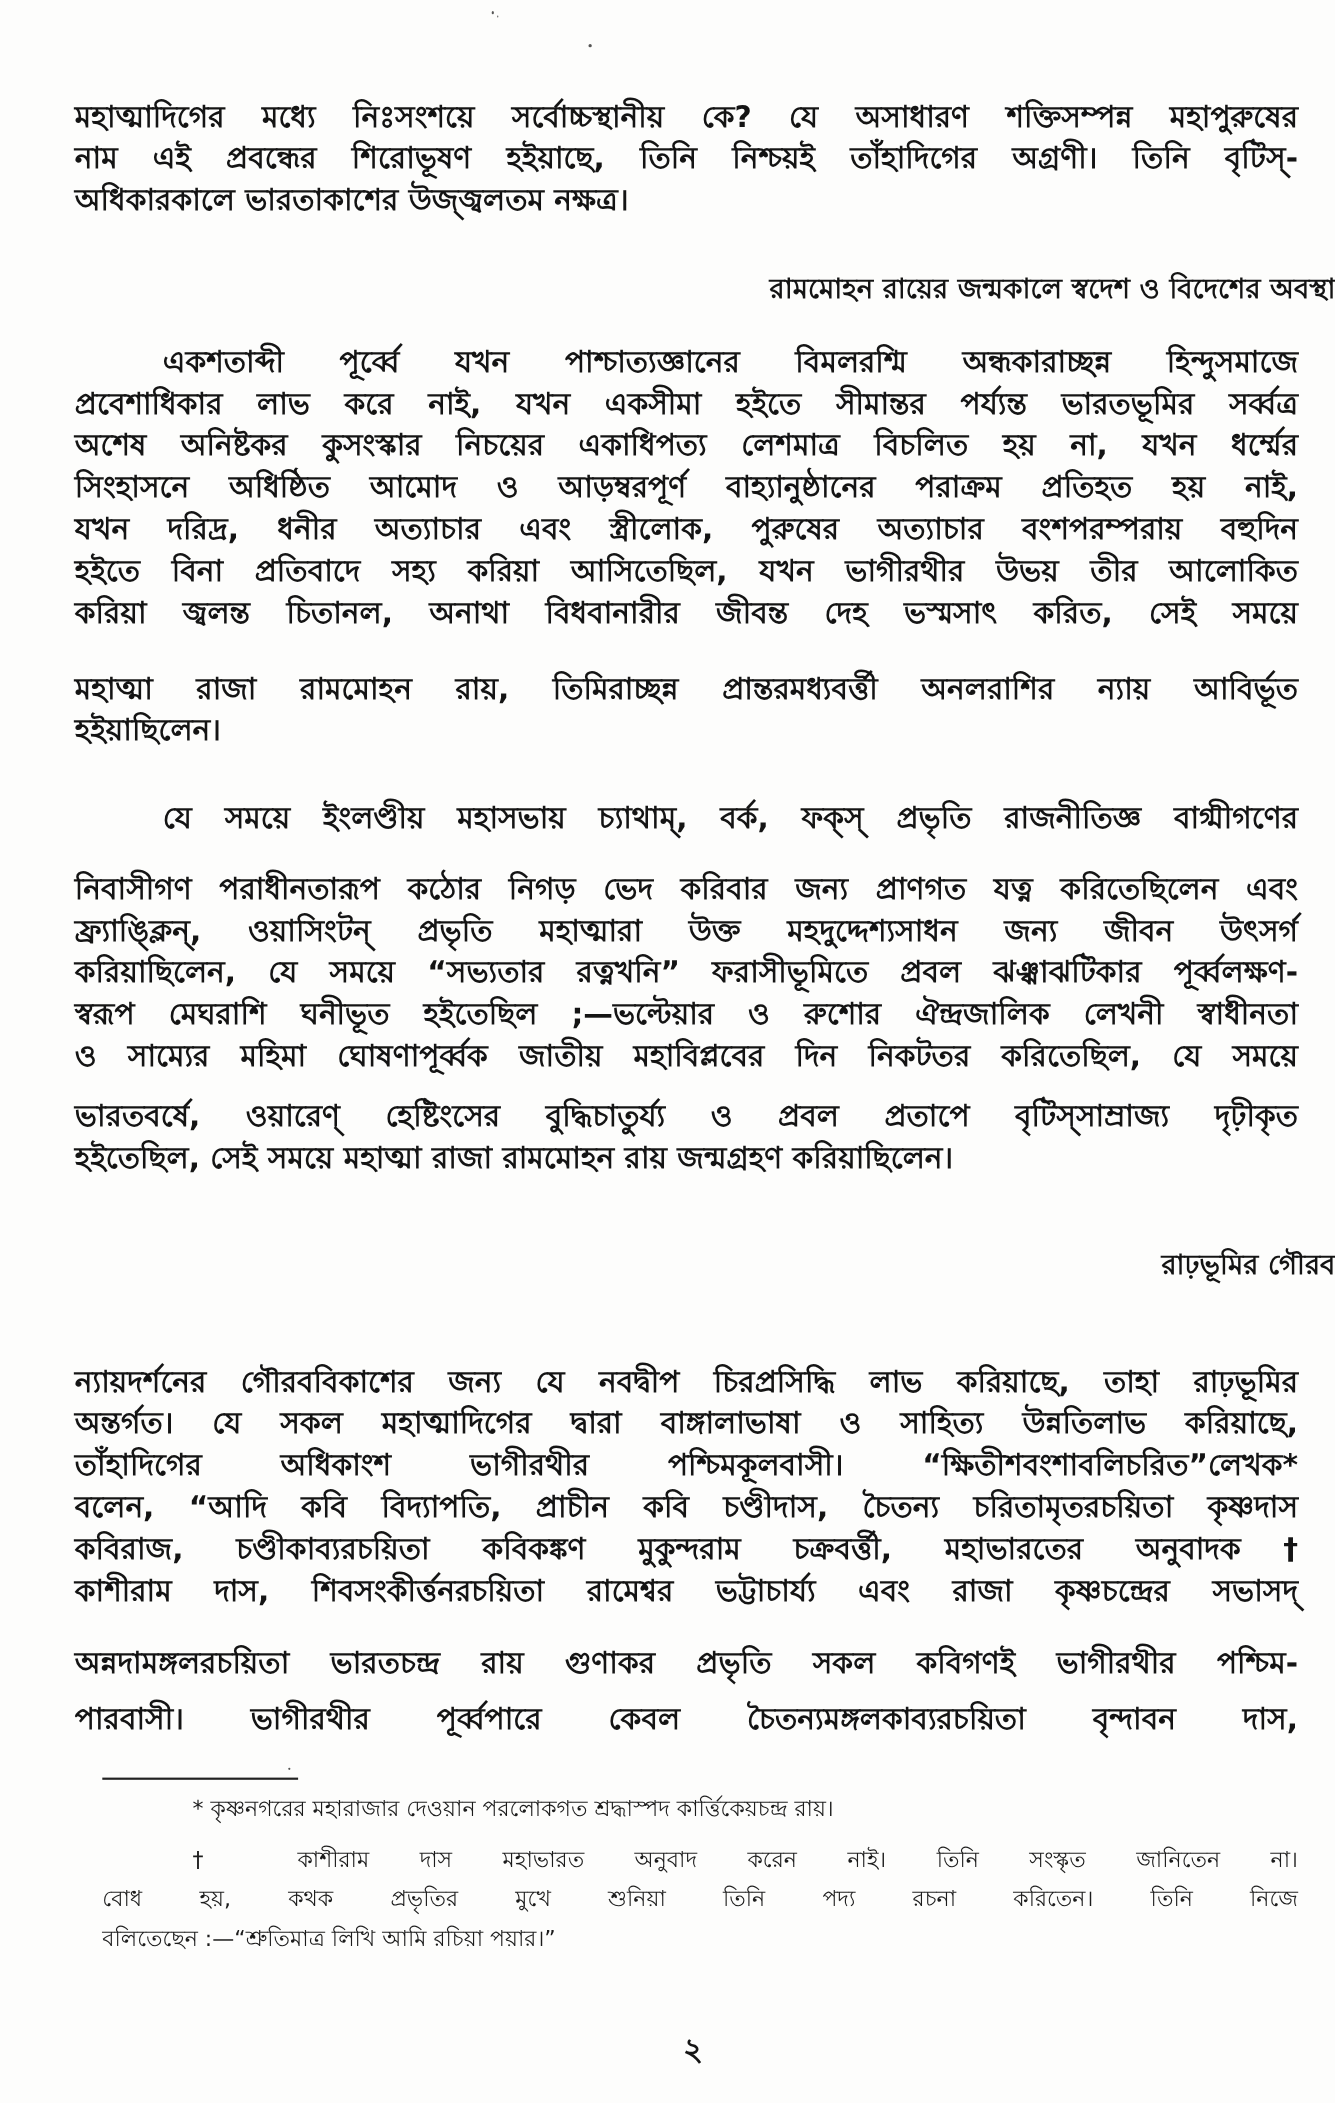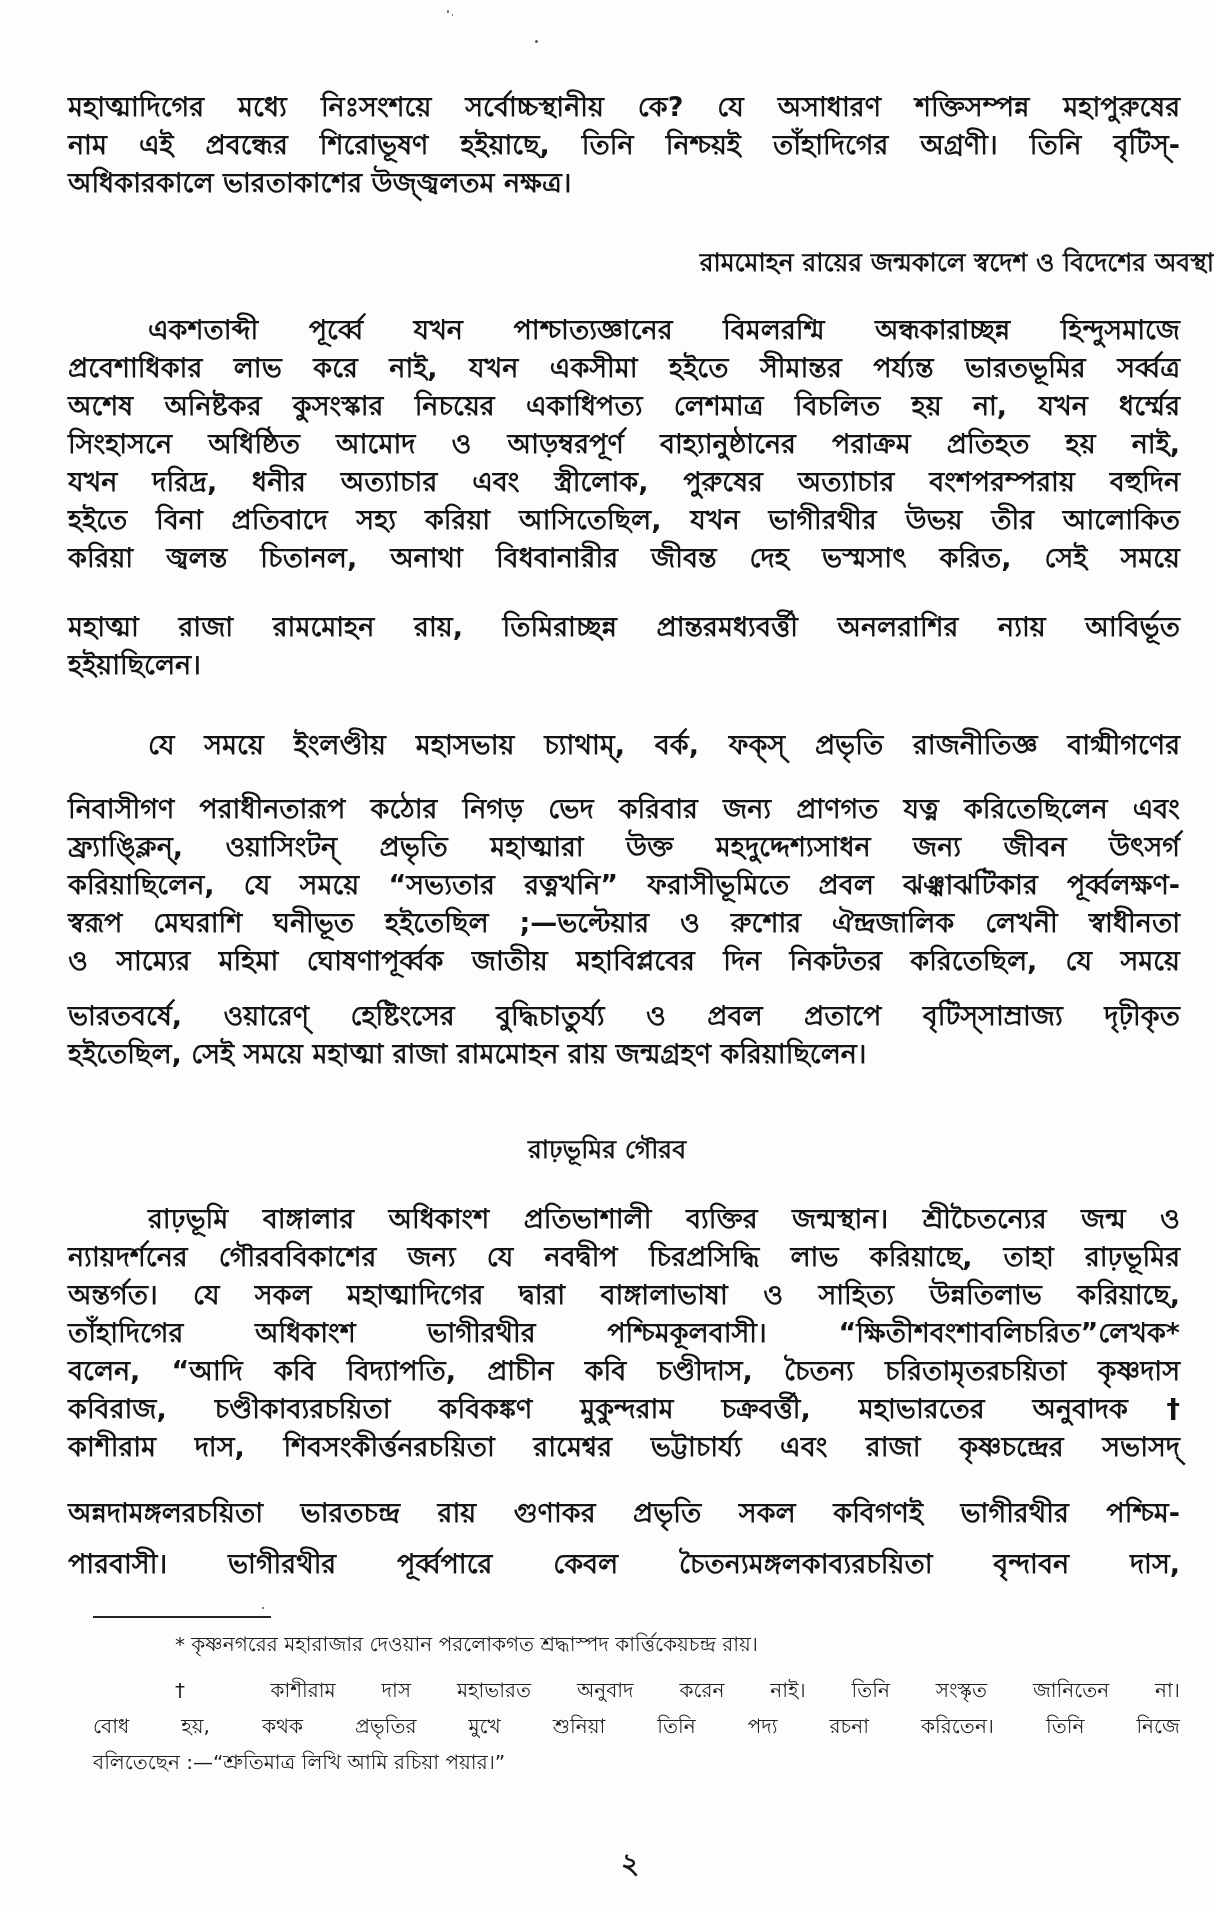--- a/index.html
+++ b/index.html
@@ -62,23 +62,22 @@
 
   <div class="line indent" style="top:703px;margin-top:23px;">যে সময়ে ইংলণ্ডীয় মহাসভায় চ্যাথাম্, বর্ক, ফক্স্ প্রভৃতি রাজনীতিজ্ঞ বাগ্মীগণের</div>
   <div class="line" style="top:790px;">নিবাসীগণ পরাধীনতারূপ কঠোর নিগড় ভেদ করিবার জন্য প্রাণগত যত্ন করিতেছিলেন এবং</div>
   <div class="line" style="top:828px;">ফ্র্যাঙ্ক্লিন্, ওয়াসিংটন্ প্রভৃতি মহাত্মারা উক্ত মহদুদ্দেশ্যসাধন জন্য জীবন উৎসর্গ</div>
   <div class="line" style="top:866px;">করিয়াছিলেন, যে সময়ে “সভ্যতার রত্নখনি” ফরাসীভূমিতে প্রবল ঝঞ্ঝাঝটিকার পূর্ব্বলক্ষণ-</div>
   <div class="line" style="top:904px;">স্বরূপ মেঘরাশি ঘনীভূত হইতেছিল ;—ভল্টেয়ার ও রুশোর ঐন্দ্রজালিক লেখনী স্বাধীনতা</div>
   <div class="line" style="top:942px;">ও সাম্যের মহিমা ঘোষণাপূর্ব্বক জাতীয় মহাবিপ্লবের দিন নিকটতর করিতেছিল, যে সময়ে</div>
   <div class="line" style="top:997px;">ভারতবর্ষে, ওয়ারেণ্ হেষ্টিংসের বুদ্ধিচাতুর্য্য ও প্রবল প্রতাপে বৃটিস্সাম্রাজ্য দৃঢ়ীকৃত</div>
   <div class="line last" style="top:1035px;">হইতেছিল, সেই সময়ে মহাত্মা রাজা রামমোহন রায় জন্মগ্রহণ করিয়াছিলেন।</div>
 
-  <div class="heading" style="top:1131px;">রাঢ়ভূমির গৌরব</div>
+  <div class="heading" style="top:1131px;text-align:right;">রাঢ়ভূমির গৌরব</div>
 
-  <div class="line indent" style="top:1200px;">রাঢ়ভূমি বাঙ্গালার অধিকাংশ প্রতিভাশালী ব্যক্তির জন্মস্থান।  শ্রীচৈতন্যের জন্ম ও</div>
   <div class="line" style="top:1238px;">ন্যায়দর্শনের গৌরববিকাশের জন্য যে নবদ্বীপ চিরপ্রসিদ্ধি লাভ করিয়াছে, তাহা রাঢ়ভূমির</div>
   <div class="line" style="top:1276px;">অন্তর্গত।  যে সকল মহাত্মাদিগের দ্বারা বাঙ্গালাভাষা ও সাহিত্য উন্নতিলাভ করিয়াছে,</div>
   <div class="line" style="top:1314px;">তাঁহাদিগের অধিকাংশ ভাগীরথীর পশ্চিমকূলবাসী। “ক্ষিতীশবংশাবলিচরিত”লেখক*</div>
   <div class="line" style="top:1352px;">বলেন, “আদি কবি বিদ্যাপতি, প্রাচীন কবি চণ্ডীদাস, চৈতন্য চরিতামৃতরচয়িতা কৃষ্ণদাস</div>
   <div class="line" style="top:1390px;">কবিরাজ, চণ্ডীকাব্যরচয়িতা কবিকঙ্কণ মুকুন্দরাম চক্রবর্ত্তী, মহাভারতের অনুবাদক†</div>
   <div class="line" style="top:1428px;">কাশীরাম দাস, শিবসংকীর্ত্তনরচয়িতা রামেশ্বর ভট্টাচার্য্য এবং রাজা কৃষ্ণচন্দ্রের সভাসদ্</div>
   <div class="line" style="top:1494px;">অন্নদামঙ্গলরচয়িতা ভারতচন্দ্র রায় গুণাকর প্রভৃতি সকল কবিগণই ভাগীরথীর পশ্চিম-</div>
   <div class="line" style="top:1532px;margin-top:13px;">পারবাসী।  ভাগীরথীর পূর্ব্বপারে কেবল চৈতন্যমঙ্গলকাব্যরচয়িতা বৃন্দাবন দাস,</div>
 
   <div class="fn-rule"></div>

